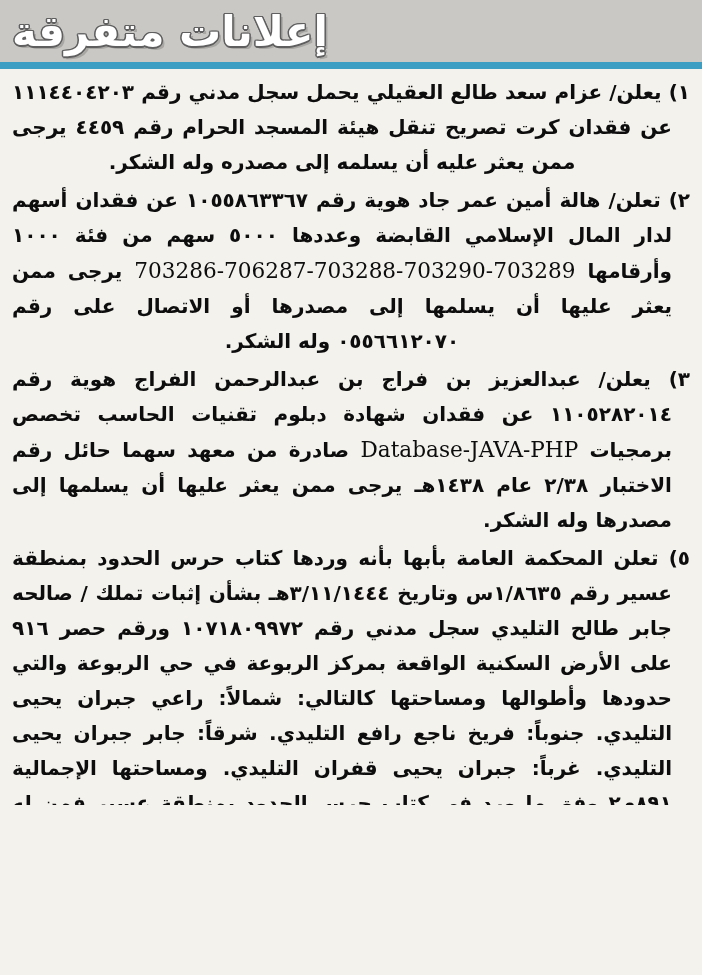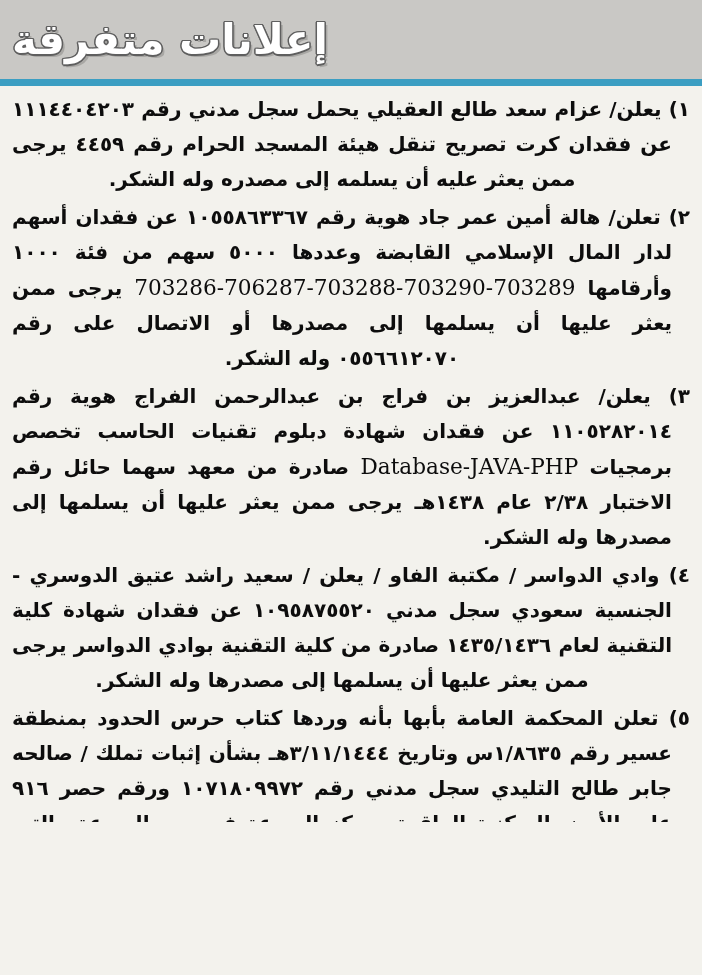--- a/index.html
+++ b/index.html
@@ -7,21 +7,21 @@
     padding: 0;
   }
   body {
     width: 702px;
     height: 975px;
     overflow: hidden;
     background: #f3f2ed;
     font-family: "DejaVu Sans", sans-serif;
   }
   .masthead {
-    height: 79px;
+    height: 62px;
     background: #c9c8c5;
     display: flex;
     align-items: center;
     justify-content: flex-end;
     padding: 0 22px 0 12px;
     box-sizing: border-box;
   }
   .masthead-title {
     direction: rtl;
     font-weight: bold;
@@ -85,21 +85,18 @@
   </p>
 
   <p class="announcement">
     <span>٢) تعلن/ هالة أمين عمر جاد هوية رقم ١٠٥٥٨٦٣٣٦٧ عن فقدان أسهم لدار المال الإسلامي القابضة وعددها ٥٠٠٠ سهم من فئة ١٠٠٠ وأرقامها </span><span class="latin-run">703289-703290-703288-706287-703286</span><span> يرجى ممن يعثر عليها أن يسلمها إلى مصدرها أو الاتصال على رقم ٠٥٥٦٦١٢٠٧٠ وله الشكر.</span>
   </p>
 
   <p class="announcement last-line-right">
     <span>٣) يعلن/ عبدالعزيز بن فراج بن عبدالرحمن الفراج هوية رقم ١١٠٥٢٨٢٠١٤ عن فقدان شهادة دبلوم تقنيات الحاسب تخصص برمجيات </span><span class="latin-run">Database-JAVA-PHP</span><span> صادرة من معهد سهما حائل رقم الاختبار ٢/٣٨ عام ١٤٣٨هـ يرجى ممن يعثر عليها أن يسلمها إلى مصدرها وله الشكر.</span>
   </p>
 
-  <p class="announcement">
-    <span>٤) وادي الدواسر / مكتبة الفاو / يعلن / سعيد راشد عتيق الدوسري - الجنسية سعودي سجل مدني ١٠٩٥٨٧٥٥٢٠ عن فقدان شهادة كلية التقنية لعام ١٤٣٥/١٤٣٦ صادرة من كلية التقنية بوادي الدواسر يرجى ممن يعثر عليها أن يسلمها إلى مصدرها وله الشكر.</span>
-  </p>
 
   <p class="announcement last-line-right">
     <span>٥) تعلن المحكمة العامة بأبها بأنه وردها كتاب حرس الحدود بمنطقة عسير رقم ١/٨٦٣٥س وتاريخ ٣/١١/١٤٤٤هـ بشأن إثبات تملك / صالحه جابر طالح التليدي سجل مدني رقم ١٠٧١٨٠٩٩٧٢ ورقم حصر ٩١٦ على الأرض السكنية الواقعة بمركز الربوعة في حي الربوعة والتي حدودها وأطوالها ومساحتها كالتالي: شمالاً: راعي جبران يحيى التليدي. جنوباً: فريخ ناجع رافع التليدي. شرقاً: جابر جبران يحيى التليدي. غرباً: جبران يحيى قفران التليدي. ومساحتها الإجمالية ٨٩١م٢ وفق ما ورد في كتاب حرس الحدود بمنطقة عسير فمن له معارضة في ذلك فعليه تقديم اعتراض إلى هذه المحكمة خلال مدة شهر من تاريخه والله الموفق.</span>
   </p>
 
 </main>
 
 </body></html>

